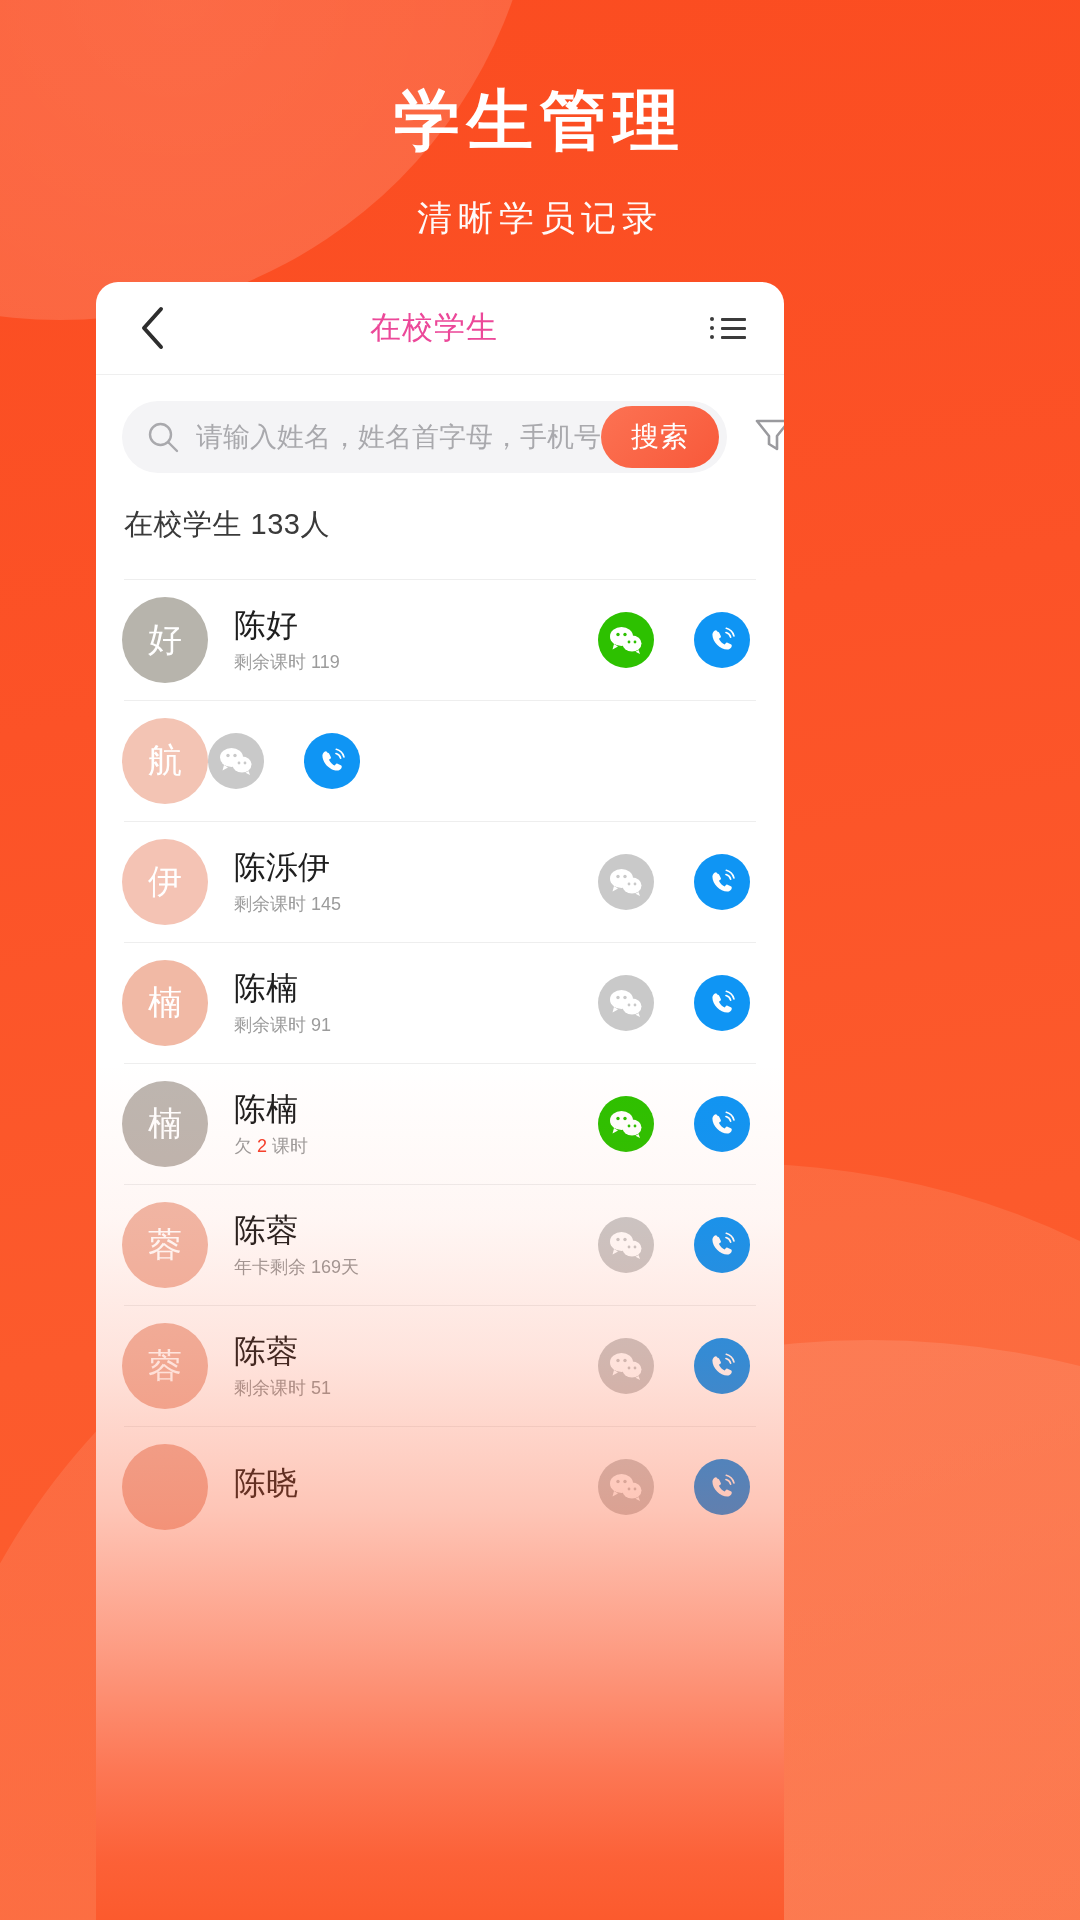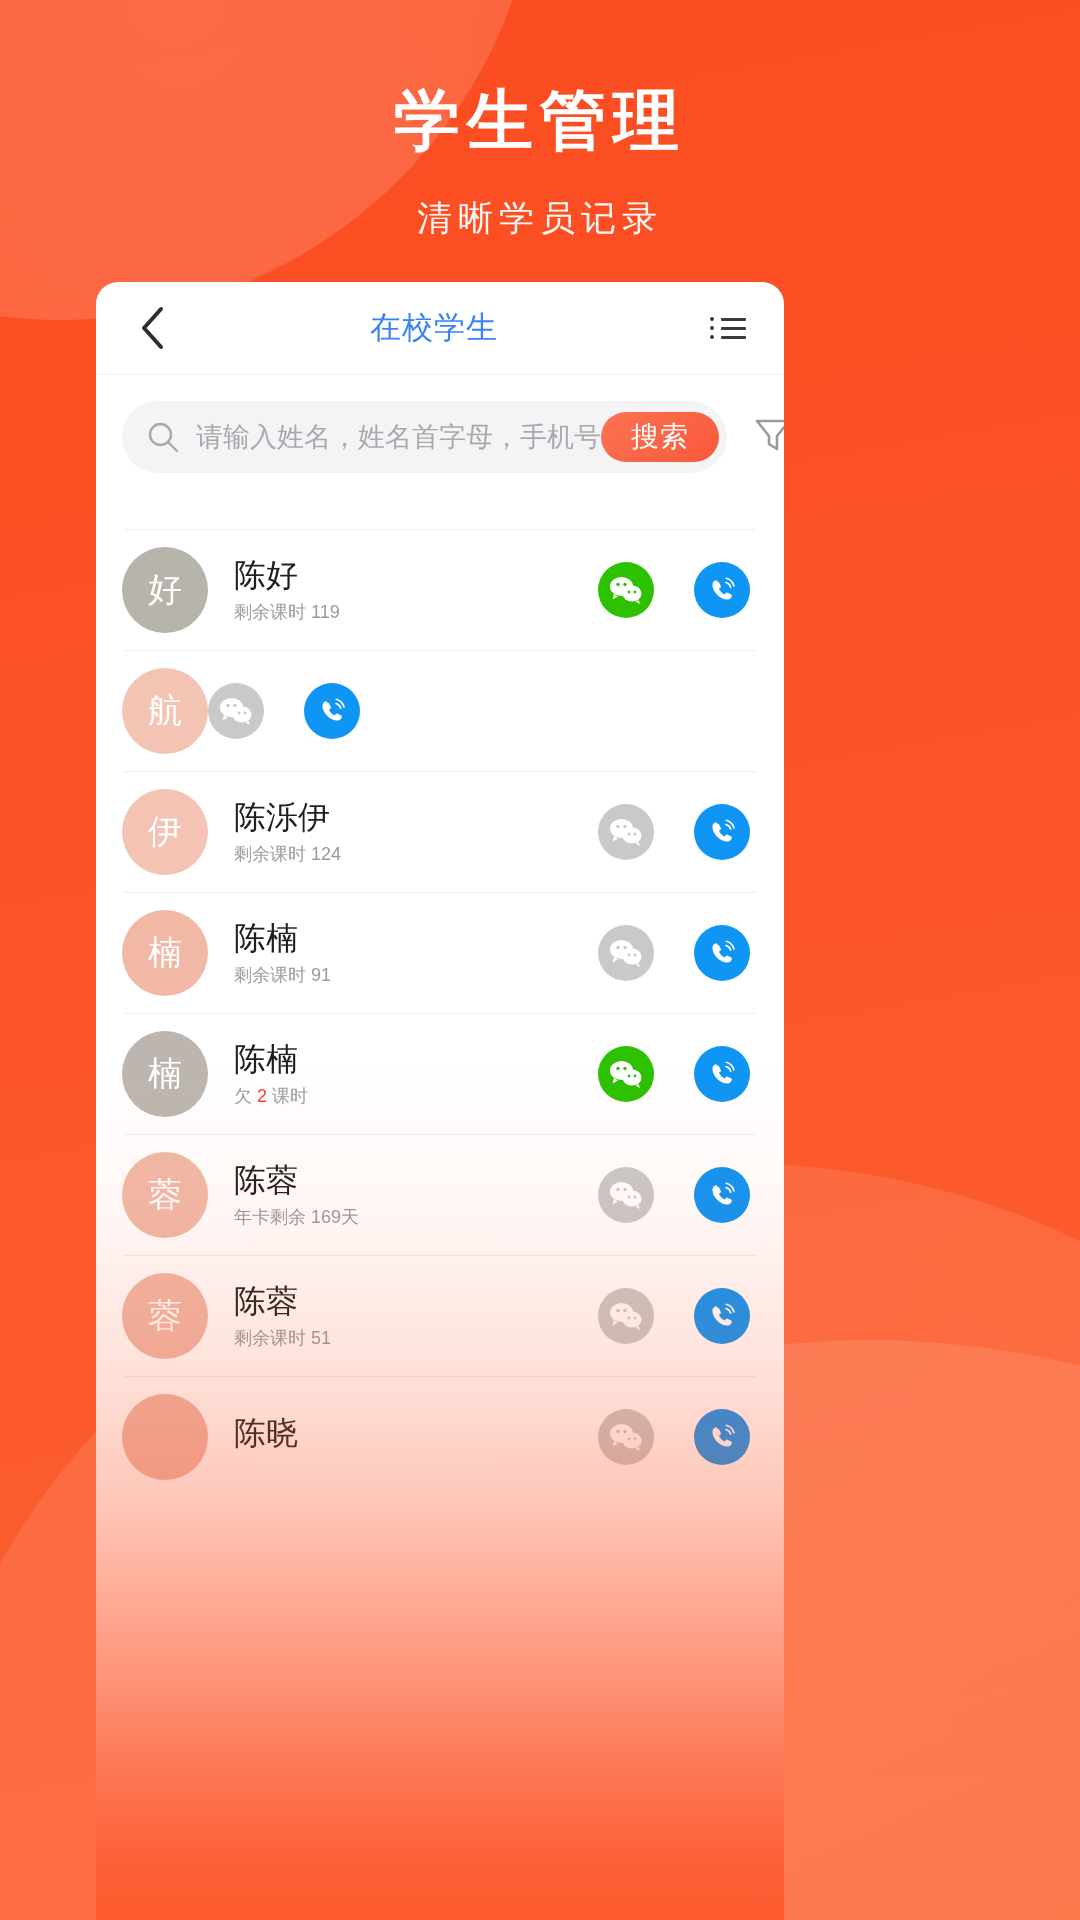--- a/index.html
+++ b/index.html
@@ -73,21 +73,21 @@
   #navbar {
     position:relative; height:92px;
     display:flex; align-items:center; padding:0 28px;
   }
   #nav-back {
     width:56px; height:56px; display:flex; align-items:center; justify-content:center;
   }
   #nav-back svg { display:block; }
   #nav-title {
     position:absolute; left:0; right:12px; text-align:center;
-    font-size:31px; color:#3b82f6; letter-spacing:1px; pointer-events:none;
+    font-size:31px; color:#ec4899; letter-spacing:1px; pointer-events:none;
   }
   #nav-list {
     margin-left:auto; width:56px; height:56px;
     display:flex; align-items:center; justify-content:center; position:relative; z-index:2;
   }
   .listrow { display:flex; align-items:center; gap:7px; margin:5px 0; }
   .listrow i { width:4px; height:4px; background:#3b3b3b; border-radius:50%; display:block; }
   .listrow b { width:25px; height:3px; background:#3b3b3b; display:block; border-radius:1px; }
 
   #nav-sep { height:1px; background:#efefef; margin:0; }
@@ -98,21 +98,21 @@
   }
   #search-box {
     flex:1; height:72px; background:#f4f4f6; border-radius:36px;
     display:flex; align-items:center; padding:0 8px 0 24px; position:relative;
   }
   #search-icon { flex:0 0 auto; width:34px; height:34px; display:block; }
   #search-input-text {
     flex:1; margin-left:16px; color:#a9a9ad; font-size:27px; white-space:nowrap; overflow:hidden;
   }
   #search-button {
-    flex:0 0 auto; width:118px; height:50px; border-radius:31px;
+    flex:0 0 auto; width:118px; height:62px; border-radius:31px;
     background:linear-gradient(135deg,#FC7253,#F8593A);
     color:#fff; font-size:28px; display:flex; align-items:center; justify-content:center;
     border:none; letter-spacing:1px;
   }
   #filter-btn { width:52px; height:52px; display:flex; align-items:center; justify-content:center; }
 
   
   #count-row { padding:10px 28px 0 28px; }
   #count-text { font-size:29px; color:#3a3a3a; letter-spacing:0.5px; }
 
@@ -202,20 +202,23 @@
     </div>
     <div id="filter-btn">
       <span>
         <svg width="44" height="44" viewBox="0 0 44 44">
           <path d="M6 8 H38 L26 23 V36 L18 31 V23 Z" fill="none" stroke="#9a9a9e" stroke-width="2.6" stroke-linejoin="round" stroke-linecap="round"></path>
         </svg>
       </span>
     </div>
   </div>
 
+  <div id="count-row">
+    <span id="count-text">在校学生 133人</span>
+  </div>
 
   <div id="student-list">
         <div class="srow">
           <div class="avatar" style="background: rgb(183, 180, 172);">好</div>
           <div class="srow-txt">
             <div class="sname">陈好</div>
             <div class="sdesc">剩余课时 119</div>
           </div>
           <div class="actions">
             <div class="act-ic ic-wechat-on" style="color: rgb(45, 193, 0);">
@@ -260,21 +263,21 @@
   <path d="M19 7.5 a6.3 6.3 0 0 1 4.6 4.6" fill="none" stroke="#fff" stroke-width="1.7" stroke-linecap="round"></path>
   <path d="M19.3 3.3 a10.6 10.6 0 0 1 7.6 7.6" fill="none" stroke="#fff" stroke-width="1.7" stroke-linecap="round"></path>
 </svg>
             </div>
           </div>
         </div>
         <div class="srow">
           <div class="avatar" style="background: rgb(244, 195, 180);">伊</div>
           <div class="srow-txt">
             <div class="sname">陈泺伊</div>
-            <div class="sdesc">剩余课时 124</div>
+            <div class="sdesc">剩余课时 145</div>
           </div>
           <div class="actions">
             <div class="act-ic ic-wechat-off" style="color: rgb(201, 201, 201);">
               <svg width="34" height="30" viewBox="0 0 34 30">
   <ellipse cx="12.5" cy="11.5" rx="11.5" ry="9.5" fill="#fff"></ellipse>
   <path d="M5 19 L3.5 24.5 L9 21.5 Z" fill="#fff"></path>
   <circle cx="9" cy="9.5" r="1.7" fill="currentColor"></circle>
   <circle cx="16" cy="9.5" r="1.7" fill="currentColor"></circle>
   <ellipse cx="23" cy="18.5" rx="9.5" ry="8" fill="#fff"></ellipse>
   <path d="M29.5 25 L31 29 L26.5 26.8 Z" fill="#fff"></path>

